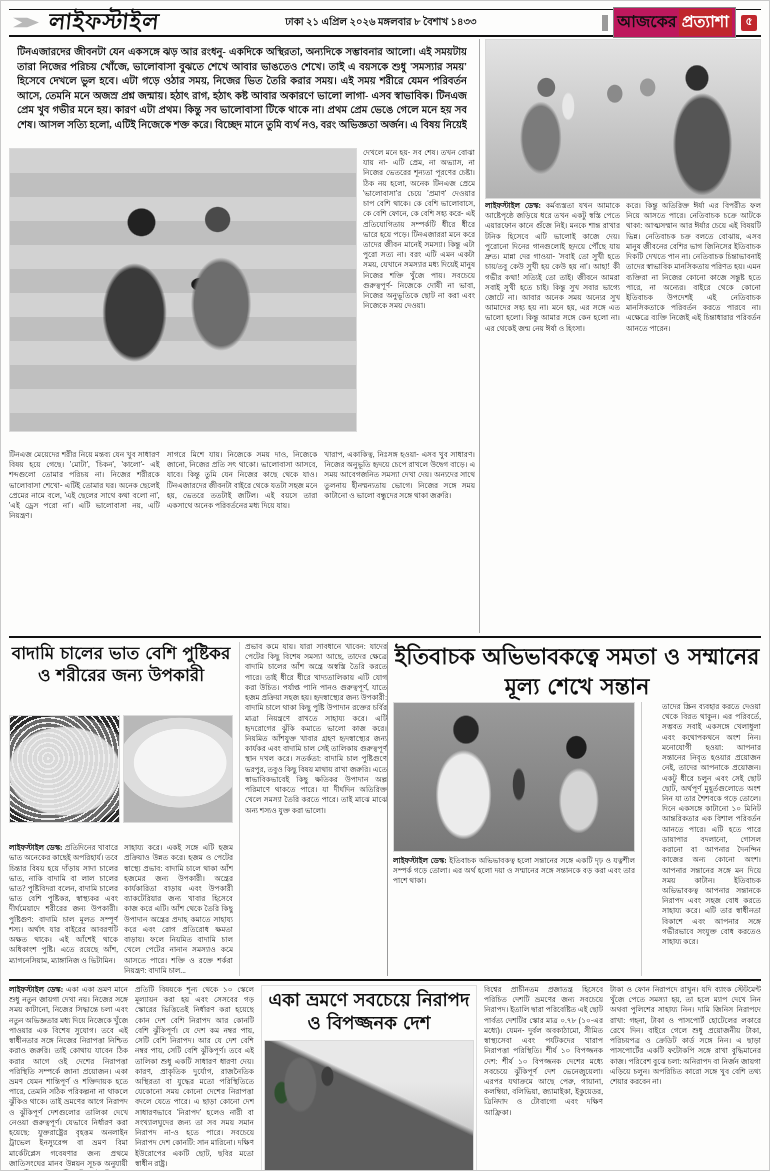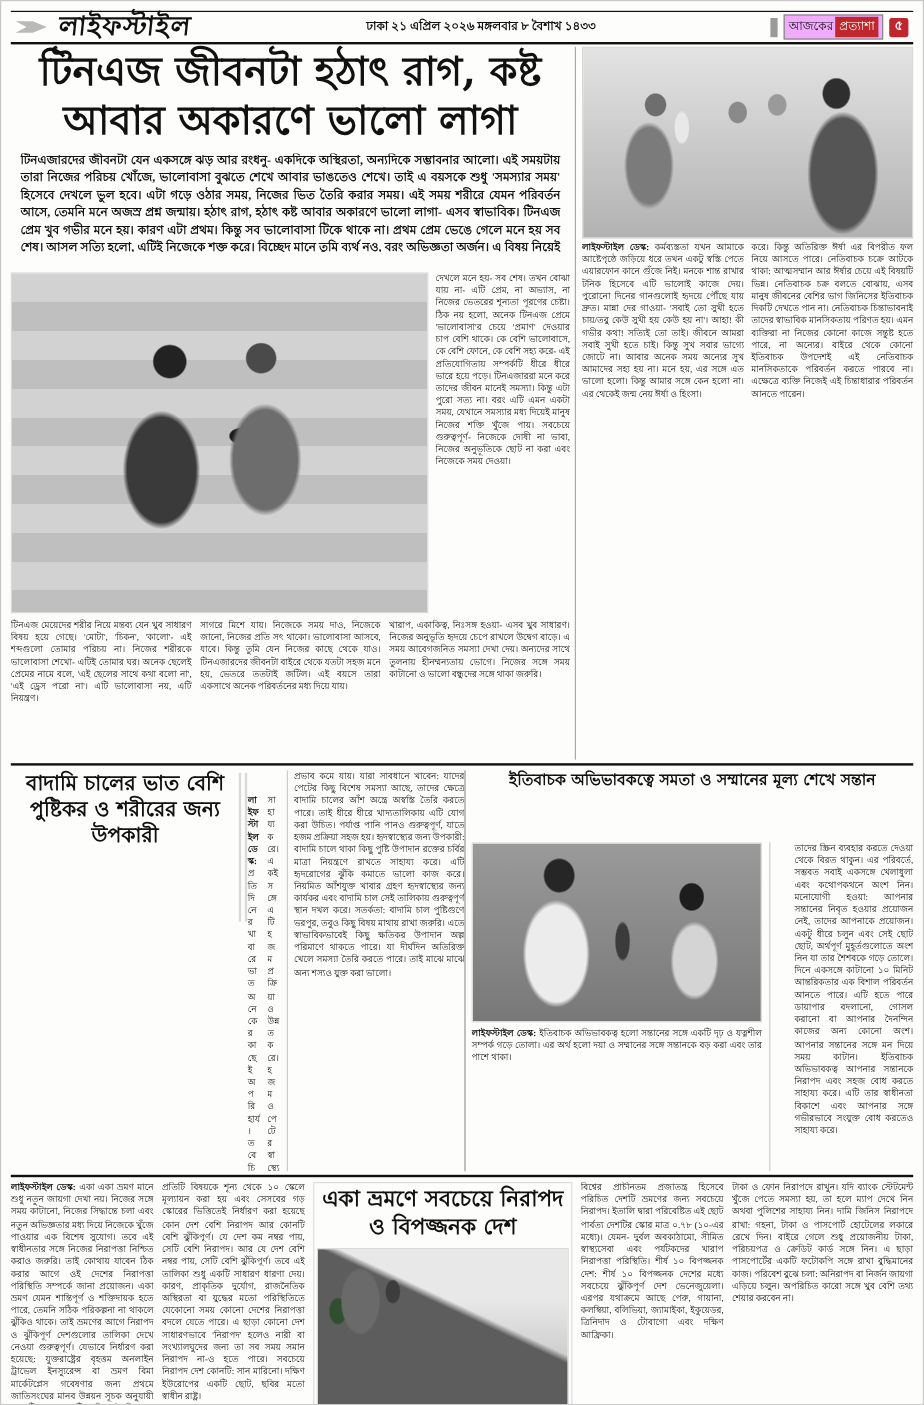--- a/index.html
+++ b/index.html
@@ -16,21 +16,21 @@
   }
   .mh-left{display:flex;align-items:center;gap:10px;}
   .fold-icon{width:26px;height:16px;background:#b9b9b9;display:inline-block;
     clip-path:polygon(0 20%,55% 20%,100% 50%,55% 80%,0 80%,35% 50%);}
   .section-title{font-size:22px;font-weight:bold;margin:0;letter-spacing:1px;
     transform:skewX(-6deg);font-family:"DejaVu Serif","Liberation Serif",serif;}
   .dateline{font-size:10px;font-weight:bold;}
   .mh-right{display:flex;align-items:center;gap:5px;}
   .gray-bar{width:6px;height:16px;background:#9a9a9a;display:inline-block;}
   .paper-logo{display:inline-flex;align-items:center;gap:2px;border:1px solid #888;
-    padding:1px 3px;font-size:10px;font-weight:normal;background:#f0abfc;}
+    padding:1px 3px;font-size:16px;font-weight:bold;background:#be185d;}
   .logo-red{background:#c0272d;color:#fff;padding:0 3px;}
   .page-num{width:16px;height:16px;background:#c0272d;color:#fff;font-size:11px;
     font-weight:bold;display:inline-flex;align-items:center;justify-content:center;border-radius:2px;}
   
   .col{font-size:7.4px;line-height:1.38;text-align:justify;overflow:hidden;word-break:break-word;}
   .col b{font-weight:bold;}
   .two-col{display:flex;gap:6px;}
   .two-col .col{flex:1;}
   .photo{background:#c7c7c7;overflow:hidden;border:1px solid #dadada;box-sizing:border-box;}
   h2,h3{font-family:"DejaVu Serif","Liberation Serif",serif;margin:0;text-align:center;font-weight:bold;}
@@ -43,54 +43,54 @@
   .teen-mid{display:flex;gap:6px;height:284px;margin-top:2px;align-items:flex-end;}
   .ph-teen{width:348px;height:284px;
     background:
       radial-gradient(22px 22px at 38% 26%, #222 0 60%, transparent 66%),
       radial-gradient(20px 20px at 60% 25%, #4a4a4a 0 60%, transparent 66%),
       radial-gradient(62px 95px at 36% 58%, #3a3a3a 0 46%, transparent 52%),
       radial-gradient(58px 90px at 61% 55%, #6d6d6d 0 46%, transparent 52%),
       radial-gradient(14px 10px at 55% 48%, #1c1c1c 0 60%, transparent 70%),
       repeating-linear-gradient(180deg,#d2d2d2 0 24px,#bfbfbf 24px 48px);}
   .teen-side{width:112px;height:284px;}
-  .teen-bottom{display:flex;gap:7px;height:122px;margin-top:5px;}
+  .teen-bottom{display:flex;gap:7px;height:122px;margin-top:18px;}
   .teen-bottom .col{flex:1;}
   .envy{flex:1;border-left:1px solid #aaa;padding-left:5px;box-sizing:border-box;
     display:flex;flex-direction:column;}
   .ph-envy{width:100%;height:160px;
     background:
       radial-gradient(18px 20px at 77% 24%, #2e2e2e 0 60%, transparent 67%),
       radial-gradient(55px 95px at 79% 66%, #555 0 48%, transparent 54%),
       radial-gradient(14px 15px at 22% 30%, #6e6e6e 0 60%, transparent 67%),
       radial-gradient(40px 70px at 20% 62%, #7b7b7b 0 45%, transparent 52%),
       radial-gradient(10px 22px at 30% 42%, #e8e8e8 0 55%, transparent 65%),
       radial-gradient(12px 14px at 47% 34%, #8a8a8a 0 60%, transparent 68%),
       radial-gradient(12px 14px at 59% 30%, #9a9a9a 0 60%, transparent 68%),
       linear-gradient(180deg,#e3e3e3,#b2b2b2);}
   .envy h2{font-size:19px;line-height:1.35;margin:6px 0 4px 0;}
   .envy .two-col{flex:1;margin-top:2px;}
   
   .mid-row{display:flex;height:334px;border-top:2px solid #111;margin-top:3px;padding-top:4px;box-sizing:content-box;}
   .rice{width:378px;display:flex;gap:6px;box-sizing:border-box;}
-  .rice-left{width:224px;display:flex;}
+  .rice-left{width:224px;display:flex;flex-direction:column;}
   .rice h3{font-size:17px;line-height:1.3;height:82px;}
   .rice-photos{display:flex;gap:3px;height:124px;margin-top:2px;}
   .rice-photos .photo{flex:1;}
   .ph-rice-brown{background:
       repeating-radial-gradient(circle at 35% 40%, #ececec 0 1.5px, transparent 1.5px 5px),
       radial-gradient(95px 75px at 50% 52%, #d9d9d9 0 58%, #6a6a6a 60% 74%, #2e2e2e 75% 100%);}
   .ph-rice-white{background:
       radial-gradient(85px 62px at 52% 44%, #f5f5f5 0 54%, #ddd 55% 72%, #b8b8b8 73% 100%),
       linear-gradient(135deg, #cfcfcf 0 20%, transparent 45%);}
   .rice-left .two-col{flex:1;margin-top:20px;}
   .rice-col3{flex:1;border-left:1px solid #ccc;padding-left:5px;}
   .parenting{flex:1;border-left:1px solid #999;padding-left:5px;box-sizing:border-box;
     display:flex;flex-direction:column;}
-  .parenting h3{font-size:13px;line-height:1.35;height:56px;}
+  .parenting h3{font-size:22px;line-height:1.35;height:56px;}
   .par-body{display:flex;gap:6px;flex:1;margin-top:4px;}
   .par-left{width:242px;display:flex;flex-direction:column;}
   .ph-parenting{width:100%;height:150px;
     background:
       radial-gradient(20px 22px at 30% 18%, #262626 0 60%, transparent 67%),
       radial-gradient(50px 80px at 29% 62%, #ececec 0 50%, transparent 56%),
       radial-gradient(16px 18px at 76% 30%, #1d1d1d 0 60%, transparent 67%),
       radial-gradient(38px 62px at 77% 66%, #d4d4d4 0 46%, transparent 53%),
       radial-gradient(10px 26px at 52% 55%, #3b3b3b 0 55%, transparent 65%),
       linear-gradient(180deg,#9a9a9a,#787878);}
@@ -127,21 +127,20 @@
       <span class="paper-logo">
         <span>আজকের</span>
         <span class="logo-red">প্রত্যাশা</span>
       </span>
       <span class="page-num">৫</span>
     </div>
   </header>
 
   <section class="top-row">
     <article class="teen">
-      <h2>টিনএজ জীবনটা হঠাৎ রাগ, কষ্ট আবার অকারণে ভালো লাগা</h2>
       <p class="lead">টিনএজারদের জীবনটা যেন একসঙ্গে ঝড় আর রংধনু- একদিকে অস্থিরতা, অন্যদিকে সম্ভাবনার আলো। এই সময়টায় তারা নিজের পরিচয় খোঁজে, ভালোবাসা বুঝতে শেখে আবার ভাঙতেও শেখে। তাই এ বয়সকে শুধু 'সমস্যার সময়' হিসেবে দেখলে ভুল হবে। এটা গড়ে ওঠার সময়, নিজের ভিত তৈরি করার সময়। এই সময় শরীরে যেমন পরিবর্তন আসে, তেমনি মনে অজস্র প্রশ্ন জন্মায়। হঠাৎ রাগ, হঠাৎ কষ্ট আবার অকারণে ভালো লাগা- এসব স্বাভাবিক। টিনএজ প্রেম খুব গভীর মনে হয়। কারণ এটা প্রথম। কিন্তু সব ভালোবাসা টিকে থাকে না। প্রথম প্রেম ভেঙে গেলে মনে হয় সব শেষ। আসল সত্যি হলো, এটিই নিজেকে শক্ত করে। বিচ্ছেদ মানে তুমি ব্যর্থ নও, বরং অভিজ্ঞতা অর্জন। এ বিষয় নিয়েই এবারের লাইফস্টাইল পাতার প্রধান ফিচার</p>
       <div class="teen-mid">
         <div class="photo ph-teen"></div>
         <div class="col teen-side">দেখলে মনে হয়- সব শেষ। তখন বোঝা যায় না- এটি প্রেম, না অভ্যাস, না নিজের ভেতরের শূন্যতা পূরণের চেষ্টা। ঠিক নয় হলো, অনেক টিনএজ প্রেমে 'ভালোবাসা'র চেয়ে 'প্রমাণ' দেওয়ার চাপ বেশি থাকে। কে বেশি ভালোবাসে, কে বেশি ফোনে, কে বেশি সহ্য করে- এই প্রতিযোগিতায় সম্পর্কটি ধীরে ধীরে ভারে হয়ে পড়ে। টিনএজাররা মনে করে তাদের জীবন মানেই সমস্যা। কিন্তু এটা পুরো সত্য না। বরং এটি এমন একটা সময়, যেখানে সমস্যার মধ্য দিয়েই মানুষ নিজের শক্তি খুঁজে পায়। সবচেয়ে গুরুত্বপূর্ণ- নিজেকে দোষী না ভাবা, নিজের অনুভূতিকে ছোট না করা এবং নিজেকে সময় দেওয়া।</div>
       </div>
       <div class="teen-bottom">
         <div class="col">টিনএজ মেয়েদের শরীর নিয়ে মন্তব্য যেন খুব সাধারণ বিষয় হয়ে গেছে। 'মোটা', 'চিকন', 'কালো'- এই শব্দগুলো তোমার পরিচয় না। নিজের শরীরকে ভালোবাসা শেখো- এটিই তোমার ঘর। অনেক ছেলেই প্রেমের নামে বলে, 'এই ছেলের সাথে কথা বলো না', 'এই ড্রেস পরো না'। এটি ভালোবাসা নয়, এটি নিয়ন্ত্রণ।</div>
         <div class="col">সাগরে মিশে যায়। নিজেকে সময় দাও, নিজেকে জানো, নিজের প্রতি সৎ থাকো। ভালোবাসা আসবে, যাবে। কিন্তু তুমি যেন নিজের কাছে থেকে যাও। টিনএজারদের জীবনটা বাইরে থেকে যতটা সহজ মনে হয়, ভেতরে ততটাই জটিল। এই বয়সে তারা একসাথে অনেক পরিবর্তনের মধ্য দিয়ে যায়।</div>
         <div class="col">খারাপ, একাকিত্ব, নিঃসঙ্গ হওয়া- এসব খুব সাধারণ। নিজের অনুভূতি হৃদয়ে চেপে রাখলে উদ্বেগ বাড়ে। এ সময় আবেগজনিত সমস্যা দেখা দেয়। অন্যদের সাথে তুলনায় হীনম্মন্যতায় ভোগে। নিজের সঙ্গে সময় কাটানো ও ভালো বন্ধুদের সঙ্গে থাকা জরুরি।</div>
       </div>

